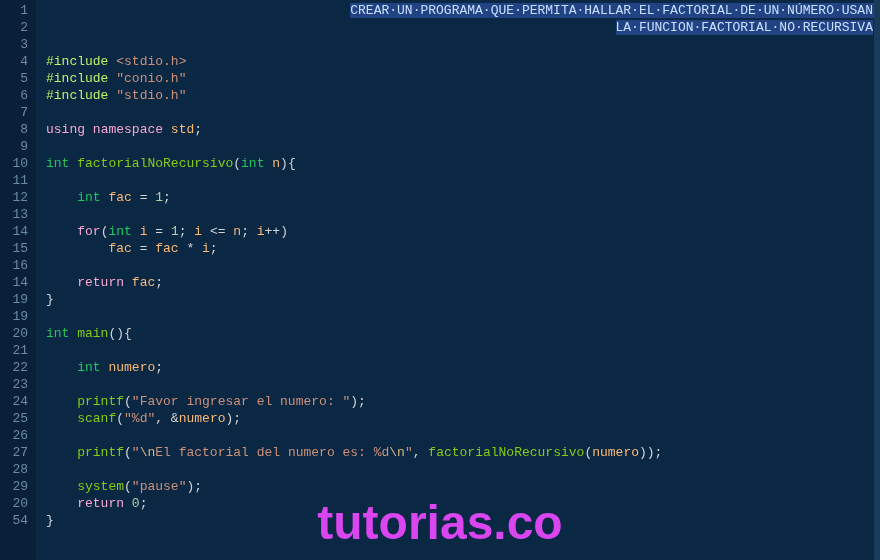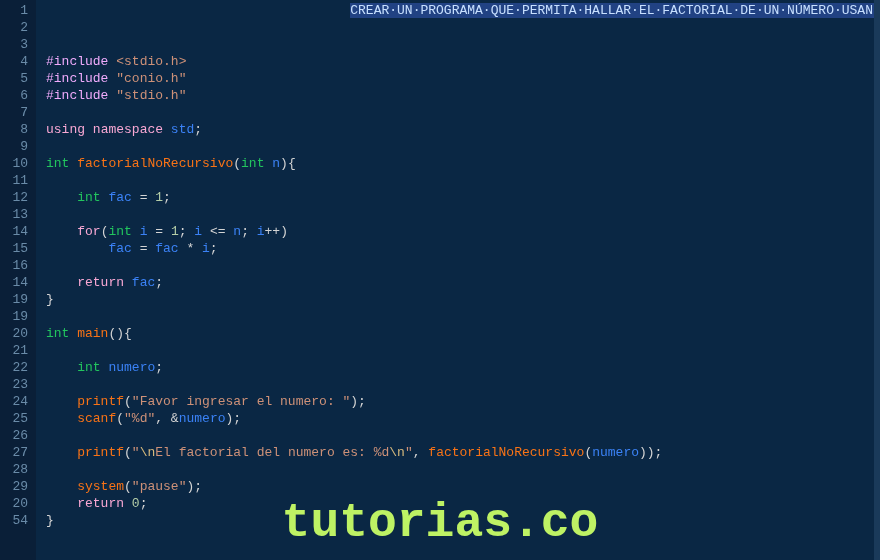--- a/index.html
+++ b/index.html
@@ -41,38 +41,38 @@
       position: relative;
     }
     .code-line {
       height: 17px;
       line-height: 17px;
       white-space: pre;
     }
     .selected-bg {
       background: #214283;
     }
-    .tok-preproc { color: #f0abfc; margin-top: 48px; }
+    .tok-preproc { color: #bef264; margin-top: 48px; }
     .tok-string { color: #ce9178; }
     .tok-keyword { color: #f9a8d4; }
     .tok-type { color: #22c55e; }
-    .tok-func { color: #f97316; }
-    .tok-ident { color: #3b82f6; }
+    .tok-func { color: #84cc16; }
+    .tok-ident { color: #fdba74; }
     .tok-number { color: #b5cea8; }
     .tok-comment-sel { color: #c8e0ff; }
     .tok-escape { color: #d7ba7d; }
     .watermark {
       position: absolute;
       bottom: 10px;
       left: 50%;
       transform: translateX(-50%);
       font-size: 48px;
       font-weight: bold;
-      color: #bef264;
-      font-family: Liberation Mono, monospace;
+      color: #d946ef;
+      font-family: Liberation Sans, sans-serif;
       letter-spacing: 0;
     }
     .right-border {
       position: absolute;
       right: 0;
       top: 0;
       width: 6px;
       height: 100%;
       background: #1a3a5a;
     }
@@ -109,21 +109,21 @@
     <div class="line-num">25</div>
     <div class="line-num">26</div>
     <div class="line-num">27</div>
     <div class="line-num">28</div>
     <div class="line-num">29</div>
     <div class="line-num">20</div>
     <div class="line-num">54</div>
   </div>
   <div class="code-area">
     <div class="code-line"><span>                                       </span><span class="selected-bg tok-comment-sel">CREAR·UN·PROGRAMA·QUE·PERMITA·HALLAR·EL·FACTORIAL·DE·UN·NÚMERO·USANDO</span></div>
-    <div class="code-line"><span>                                                                         </span></div>
+    <div class="code-line"><span>                                                                         </span><span class="selected-bg tok-comment-sel">LA·FUNCION·FACTORIAL·NO·RECURSIVA</span></div>
     <div class="code-line"></div>
     <div class="code-line"><span class="tok-preproc">#include</span> <span class="tok-string">&lt;stdio.h&gt;</span></div>
     <div class="code-line"><span class="tok-preproc">#include</span> <span class="tok-string">"conio.h"</span></div>
     <div class="code-line"><span class="tok-preproc">#include</span> <span class="tok-string">"stdio.h"</span></div>
     <div class="code-line"></div>
     <div class="code-line"><span class="tok-keyword">using</span> <span class="tok-keyword">namespace</span> <span class="tok-ident">std</span><span>;</span></div>
     <div class="code-line"></div>
     <div class="code-line"><span class="tok-type">int</span> <span class="tok-func">factorialNoRecursivo</span><span>(</span><span class="tok-type">int</span> <span class="tok-ident">n</span><span>){</span></div>
     <div class="code-line"></div>
     <div class="code-line"><span>    </span><span class="tok-type">int</span> <span class="tok-ident">fac</span><span> = </span><span class="tok-number">1</span><span>;</span></div>

